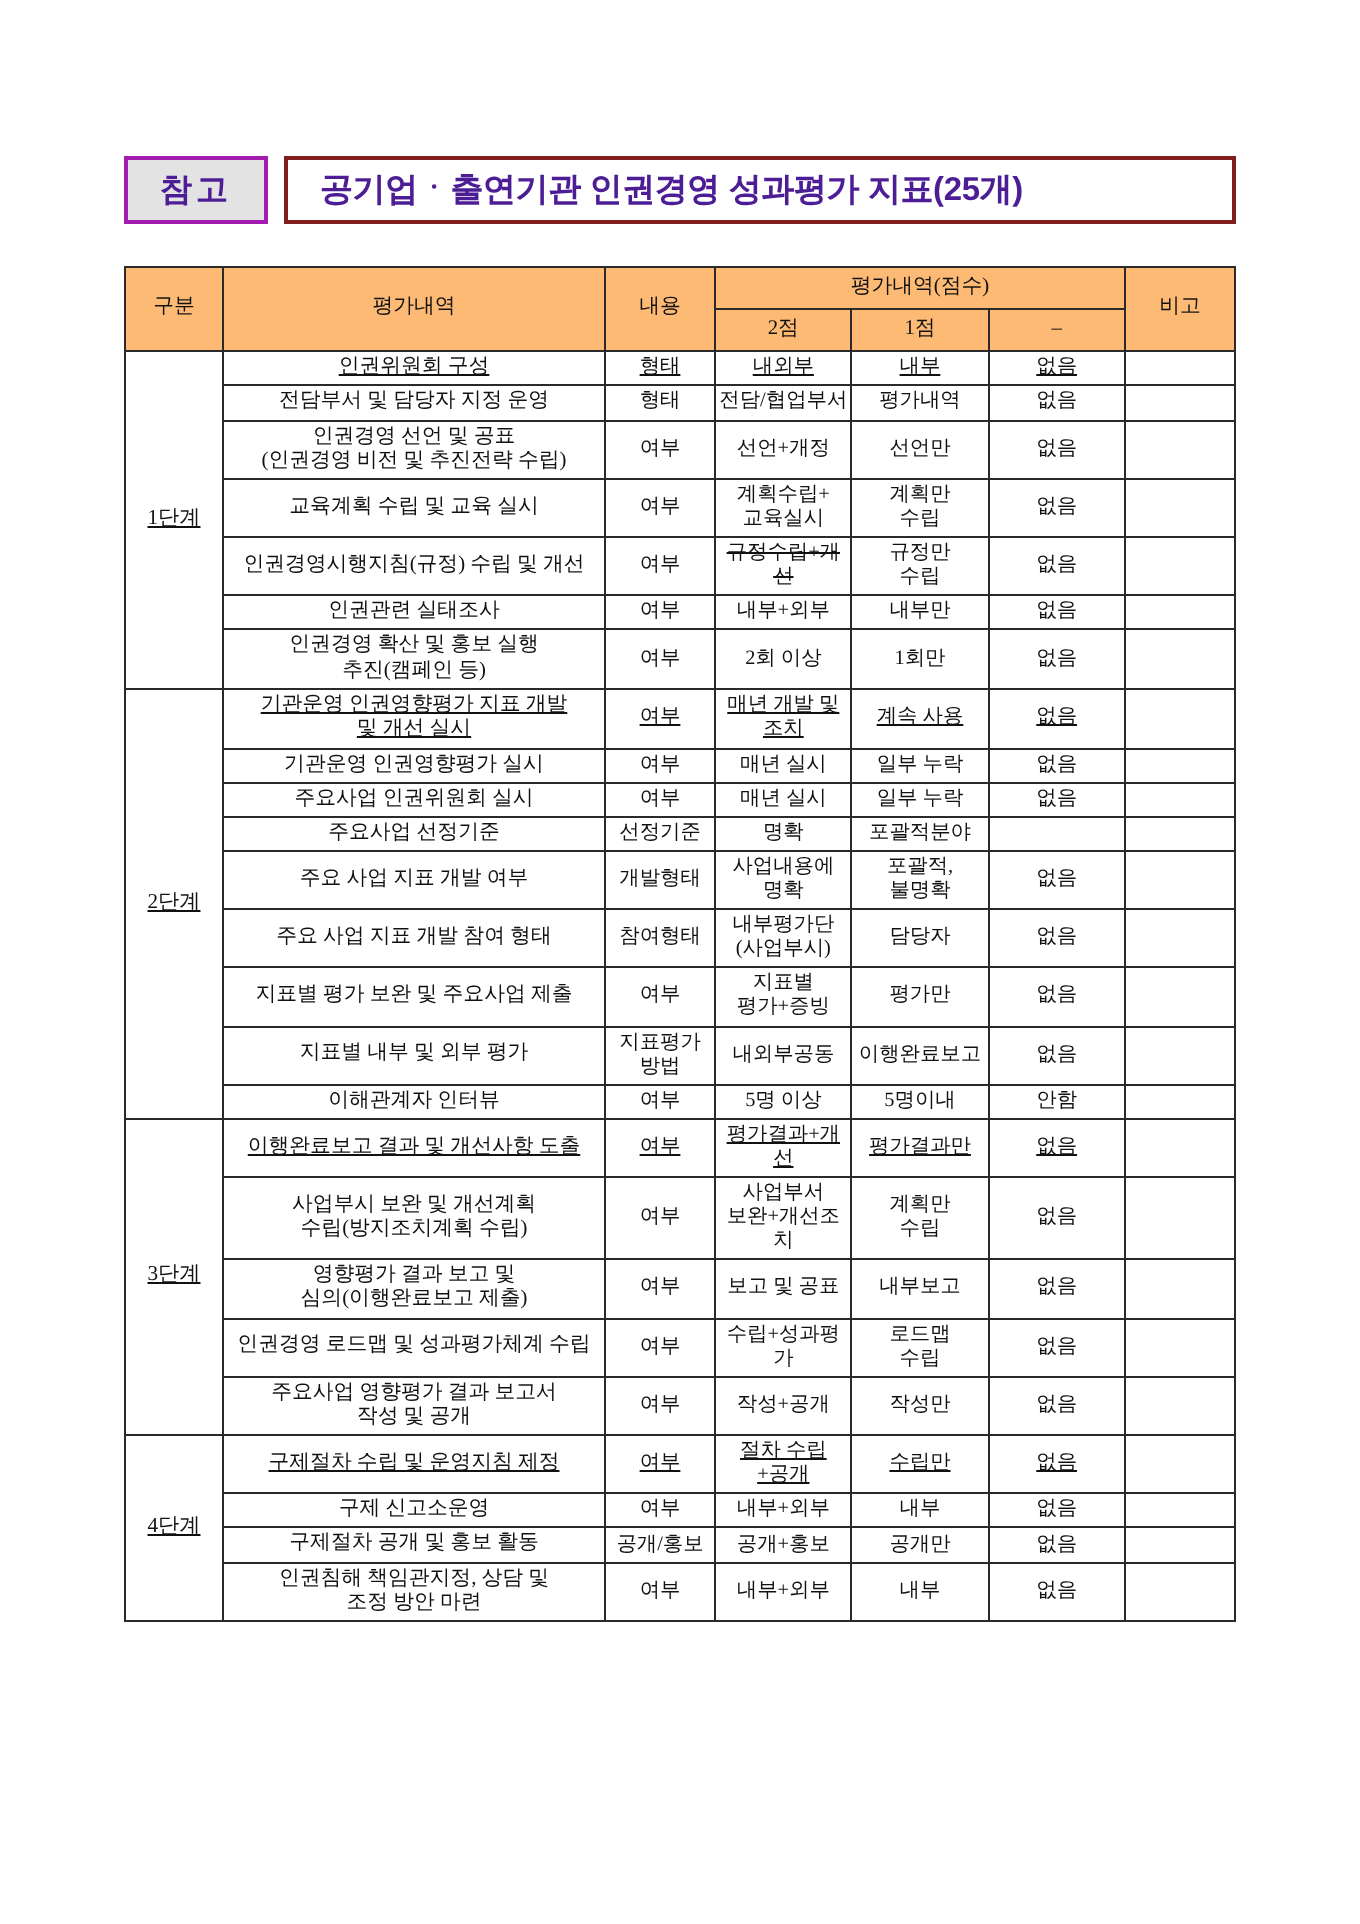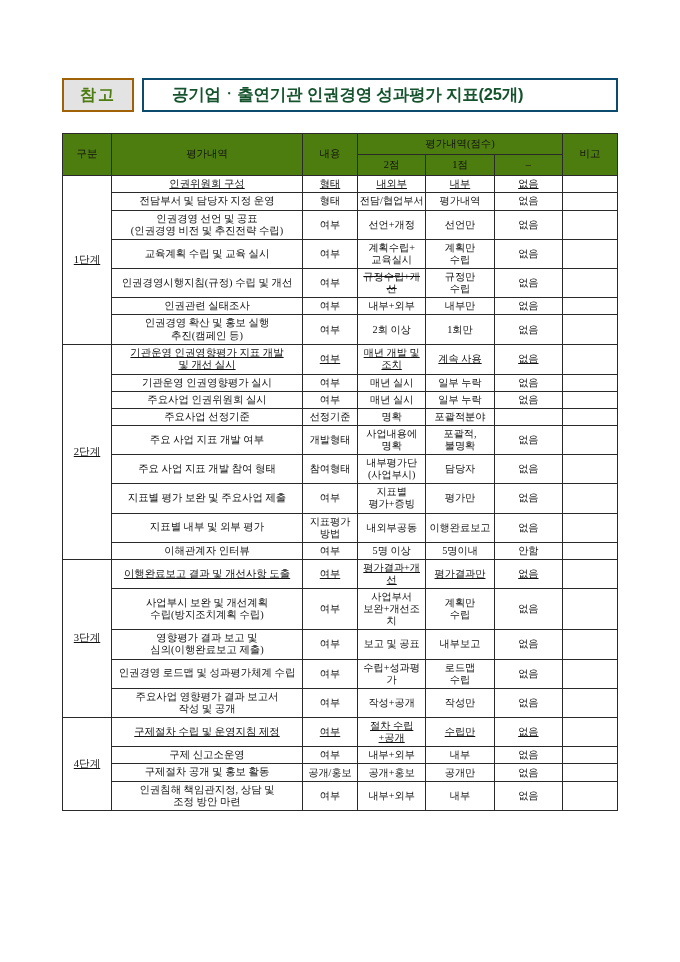--- a/index.html
+++ b/index.html
@@ -24,41 +24,41 @@
     position: absolute;
     top: 78px;
     left: 62px;
     right: 62px;
     display: flex;
     align-items: stretch;
     height: 34px;
   }
   .ref-badge {
     width: 68px;
-    border: 2px solid #a16207;
+    border: 2px solid #a21caf;
     background: #e3e3e3;
     display: flex;
     align-items: center;
     justify-content: center;
     font-size: 16px;
     font-weight: bold;
-    color: #4d7c0f;
+    color: #4c1d95;
     letter-spacing: 2px;
     font-family: "Liberation Sans", sans-serif;
   }
   .title-box {
     flex: 1;
     margin-left: 8px;
-    border: 2px solid #0c4a6e;
+    border: 2px solid #7f1d1d;
     display: flex;
     align-items: center;
-    padding-left: 28px;
+    padding-left: 16px;
     font-size: 16.5px;
     font-weight: bold;
-    color: #14532d;
+    color: #4c1d95;
     font-family: "Liberation Sans", sans-serif;
     letter-spacing: -0.2px;
   }
   table.grid {
     position: absolute;
     top: 133px;
     left: 62px;
     width: 556px;
     border-collapse: collapse;
     table-layout: fixed;
@@ -67,21 +67,21 @@
   }
   table.grid td, table.grid th {
     border: 1px solid #2a2a2a;
     text-align: center;
     vertical-align: middle;
     padding: 2px 1px;
     line-height: 1.18;
     font-weight: normal;
   }
   thead th {
-    background: #4d7c0f;
+    background: #fdba74;
     font-size: 10.4px;
     height: 16px;
   }
   td.stage {
     font-size: 10.6px;
   }
   td.desc {
     text-align: center;
     padding: 3px 3px;
     font-size: 10.4px;

